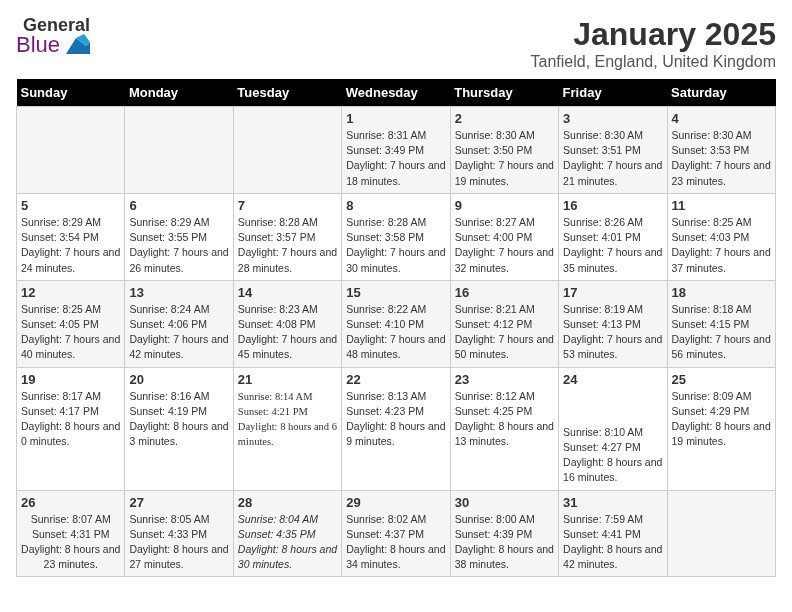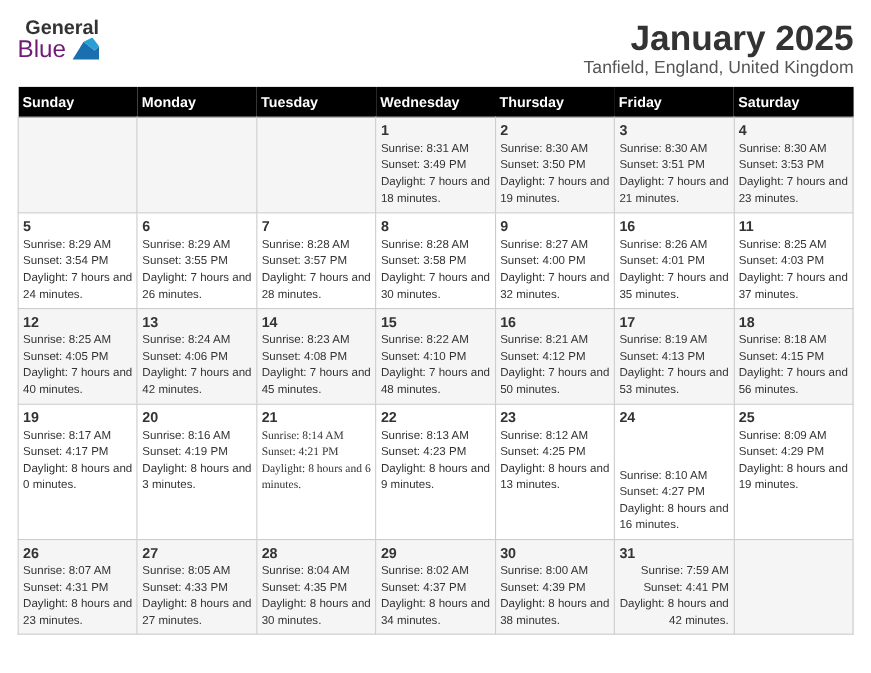--- a/index.html
+++ b/index.html
@@ -282,50 +282,50 @@
         <td>
           <span class="day-number">25</span>
           <div class="day-info" style="white-space: pre-line;">Sunrise: 8:09 AM
 Sunset: 4:29 PM
 Daylight: 8 hours and 19 minutes.</div>
         </td>
       </tr>
       <tr>
         <td>
           <span class="day-number">26</span>
-          <div class="day-info" style="white-space: pre-line;">Sunrise: 8:07 AM
+          <div class="day-info" style="white-space: pre-line; text-align: center;">Sunrise: 8:07 AM
 Sunset: 4:31 PM
 Daylight: 8 hours and 23 minutes.</div>
         </td>
         <td>
           <span class="day-number">27</span>
           <div class="day-info" style="white-space: pre-line;">Sunrise: 8:05 AM
 Sunset: 4:33 PM
 Daylight: 8 hours and 27 minutes.</div>
         </td>
         <td>
           <span class="day-number">28</span>
-          <div class="day-info" style="white-space: pre-line;">Sunrise: 8:04 AM
+          <div class="day-info" style="white-space: pre-line; font-style: italic;">Sunrise: 8:04 AM
 Sunset: 4:35 PM
 Daylight: 8 hours and 30 minutes.</div>
         </td>
         <td>
           <span class="day-number">29</span>
           <div class="day-info" style="white-space: pre-line;">Sunrise: 8:02 AM
 Sunset: 4:37 PM
 Daylight: 8 hours and 34 minutes.</div>
         </td>
         <td>
           <span class="day-number">30</span>
           <div class="day-info" style="white-space: pre-line;">Sunrise: 8:00 AM
 Sunset: 4:39 PM
 Daylight: 8 hours and 38 minutes.</div>
         </td>
         <td>
           <span class="day-number">31</span>
-          <div class="day-info" style="white-space: pre-line; text-align: right;">Sunrise: 7:59 AM
+          <div class="day-info" style="white-space: pre-line;">Sunrise: 7:59 AM
 Sunset: 4:41 PM
 Daylight: 8 hours and 42 minutes.</div>
         </td>
         <td class="empty-cell"></td>
       </tr>
     </tbody>
 </table>
 
 </body></html>

